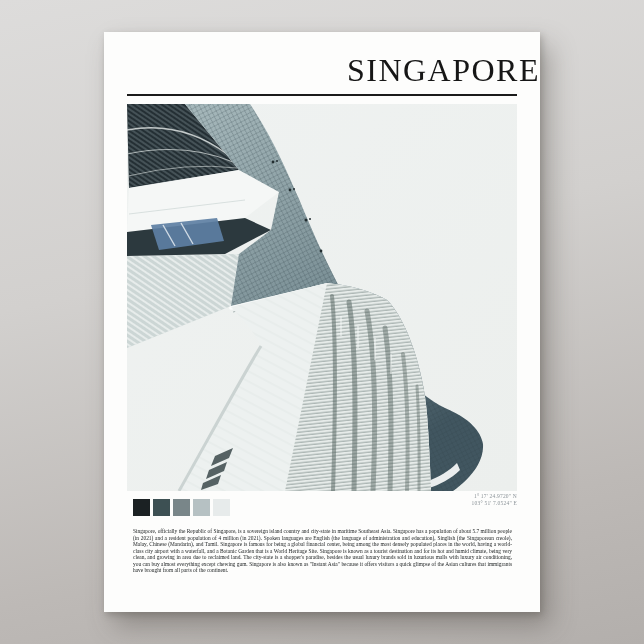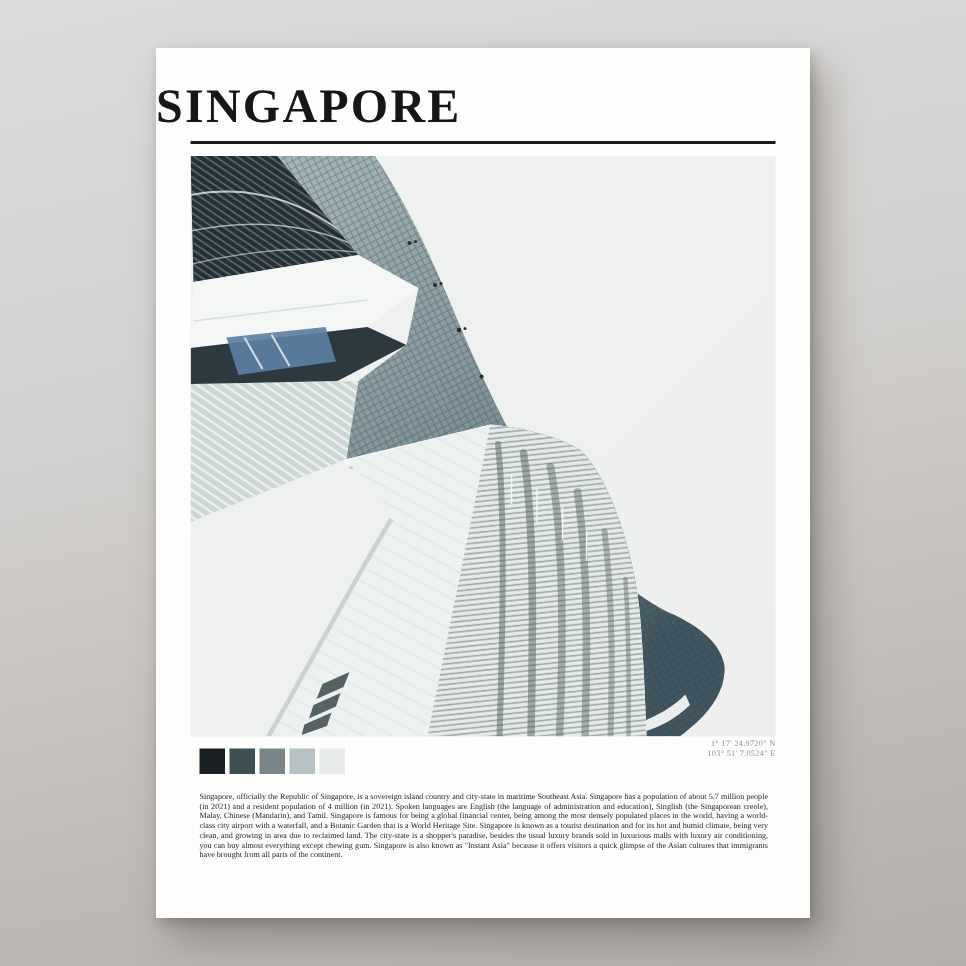--- a/index.html
+++ b/index.html
@@ -11,22 +11,22 @@
     position:relative;width:644px;height:644px;
     background:linear-gradient(168deg,#dddcdb 0%,#d2d0ce 40%,#bdb9b6 78%,#b3afac 100%);
   }
   .poster{
     position:absolute;left:104px;top:32px;width:436px;height:580px;
     background:#fdfdfc;
     box-shadow:10px 14px 24px rgba(70,64,58,.35), 2px 3px 7px rgba(70,64,58,.28);
   }
   .poster-title{
     margin:22px 0 0 0;
-    font-size:32px;font-weight:700;line-height:1;
-    text-align:left;letter-spacing:1.5px;color:#161616;
+    font-size:32px;font-weight:400;line-height:1;
+    text-align:right;letter-spacing:1.5px;color:#161616;
   }
   .title-rule{
     width:390px;margin:8px auto 0 auto;
     border:none;border-top:2px solid #1b1b1b;height:0;
   }
   .photo{
     width:390px;height:387px;margin:8px auto 0 auto;overflow:hidden;
     background:#eef1f0;
   }
   .meta-row{

